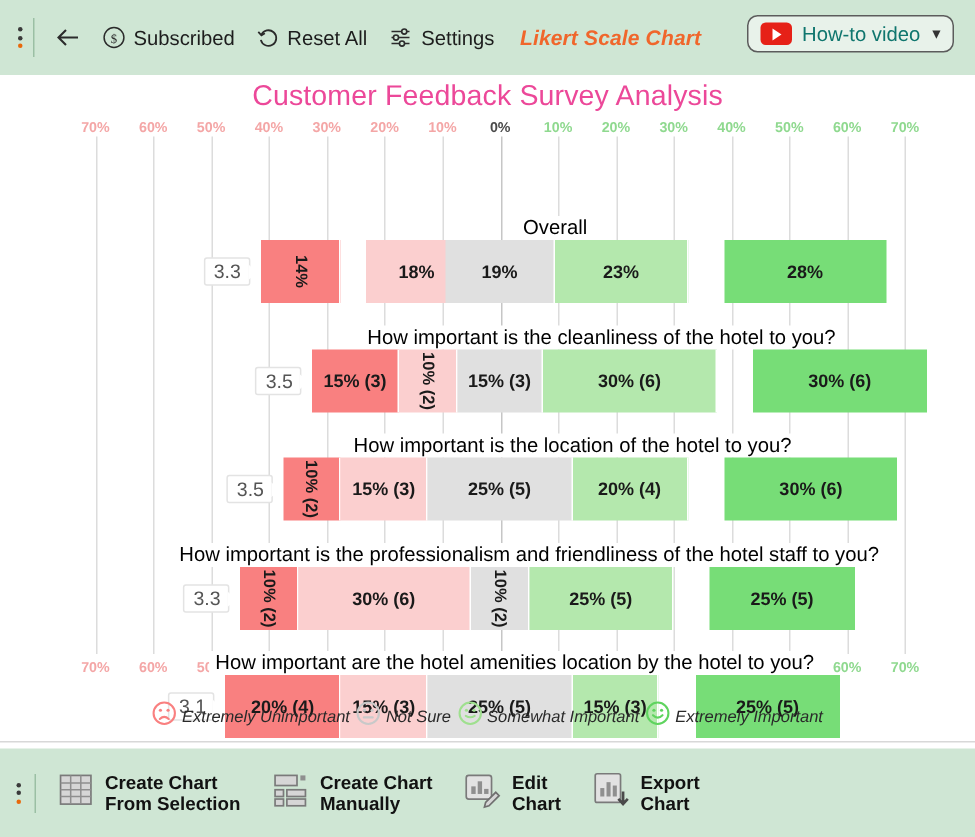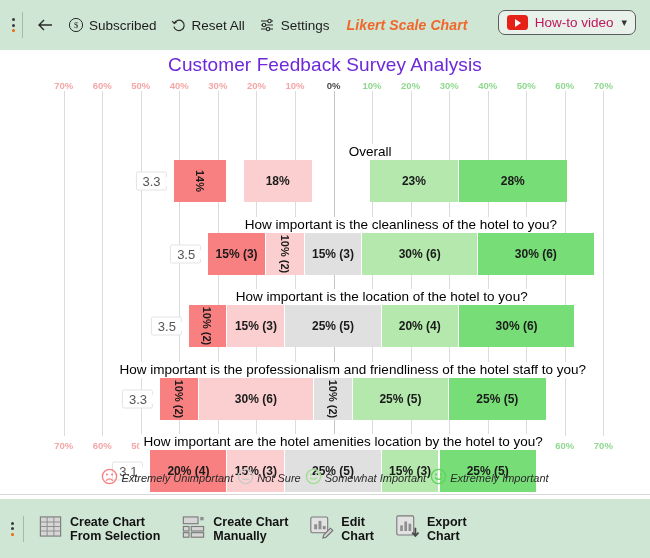--- a/index.html
+++ b/index.html
@@ -43,31 +43,31 @@
   }
   .yt {
     width: 21px; height: 15px; background: #e62117; border-radius: 3.5px;
     display: flex; align-items: center; justify-content: center; flex: 0 0 auto;
   }
   .yt::after {
     content: ""; width: 0; height: 0;
     border-left: 6px solid #fff; border-top: 4px solid transparent; border-bottom: 4px solid transparent;
     margin-left: 1.5px;
   }
-  .howto-lbl { font-size: 13.5px; color: #be185d; white-space: nowrap; }
+  .howto-lbl { font-size: 13.5px; color: #0f766e; white-space: nowrap; }
   .chev { font-size: 11px; color: #333; margin-left: 1px; }
 
   
   .chartwrap {
     position: absolute; left: 0; top: 50px; width: 650px; height: 444px;
     background: #fff; overflow: hidden;
   }
   .chart-heading {
     position: absolute; left: 0; top: 4px; width: 650px;
-    text-align: center; font-size: 19px; color: #6d28d9; letter-spacing: 0.1px;
+    text-align: center; font-size: 19px; color: #ec4899; letter-spacing: 0.1px;
   }
 
   .gridlayer { position: absolute; left: 0; top: 0; width: 650px; height: 444px; }
   .gline { position: absolute; top: 41px; width: 1px; height: 345px; background: #dcdcdc; }
   .gline.zero { background: #c6c6c6; }
 
   .tickrow { position: absolute; left: 0; width: 650px; height: 14px; }
   .tickrow.top { top: 30px; }
   .tickrow.bot { top: 390px; }
   .tick {
@@ -94,21 +94,21 @@
     border-left: 5px solid #fff; border-top: 5px solid transparent; border-bottom: 5px solid transparent;
   }
   .bar { position: absolute; height: 42px; display: block; }
   .seg {
     position: absolute; top: 0; height: 42px;
     display: flex; align-items: center; justify-content: center;
     font-size: 12px; font-weight: bold; color: #1a1a1a;
     border-right: 1.5px solid #fff;
     overflow: hidden;
   }
-  .seg:last-child { border-right: none; }
+  .seg:last-child { border-right: none; margin-left: 24px; }
   .seg span.rot { transform: rotate(90deg); white-space: nowrap; font-size: 11px; }
 
   
   .legend {
     position: absolute; left: 0; top: 466px; width: 650px; height: 24px;
     display: flex; align-items: center; justify-content: center; gap: 4px;
   }
   .lgitem { display: flex; align-items: center; gap: 3px; }
   .lgtxt { font-size: 11px; color: #2a2a2a; white-space: nowrap; font-style: italic; }
 
@@ -245,20 +245,23 @@
     <div id="rows">
         <div class="qlabel" style="left: 370.123px; top: 94px;">Overall</div>
         <div class="score" style="left: 166.518px; top: 131px;">3.3</div>
         <div class="bar" style="left: 173.518px; top: 110px; width: 393.21px;">
           <div class="seg" style="left: 0px; width: 53.97px; background: rgb(249, 128, 128);">
             <span class="rot">14%</span>
           </div>
           <div class="seg" style="left: 70px; width: 69.39px; background: rgb(251, 207, 207);">
             <span>18%</span>
           </div>
+          <div class="seg" style="left: 123.36px; width: 73.245px; background: rgb(224, 224, 224);">
+            <span>19%</span>
+          </div>
           <div class="seg" style="left: 196.605px; width: 88.665px; background: rgb(180, 232, 173);">
             <span>23%</span>
           </div>
           <div class="seg" style="left: 285.27px; width: 107.94px; background: rgb(119, 221, 119);">
             <span>28%</span>
           </div>
         </div>
         <div class="qlabel" style="left: 400.962px; top: 167px;">How important is the cleanliness of the hotel to you?</div>
         <div class="score" style="left: 201.213px; top: 204px;">3.5</div>
         <div class="bar" style="left: 208.213px; top: 183px; width: 385.5px;">

